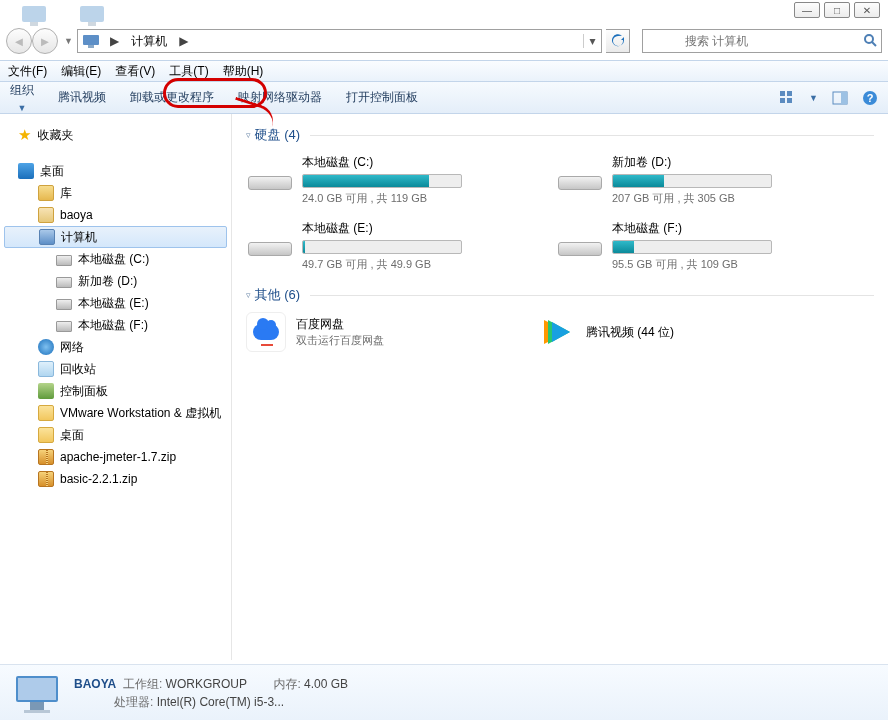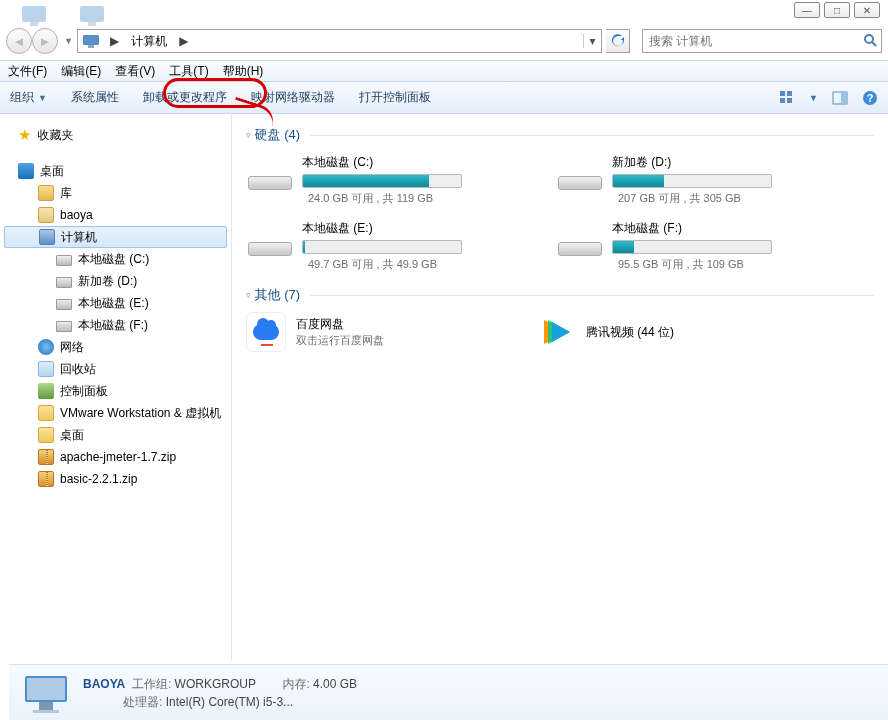--- a/index.html
+++ b/index.html
@@ -11,26 +11,26 @@
   .navrow { position:absolute; top:25px; left:0; right:0; height:32px; display:flex; align-items:center; padding:0 6px; gap:4px; }
   .navbtns { display:flex; }
   .navbtn { width:26px; height:26px; border:1px solid #b0b0b0; border-radius:50%; background:linear-gradient(#fdfdfd,#e6e6e6); display:flex; align-items:center; justify-content:center; color:#bbb; font-size:13px; }
   .hist { font-size:9px; color:#777; margin-left:2px; }
   .addrwrap { flex:1; display:flex; align-items:center; height:24px; border:1px solid #a0a0a0; background:#fff; }
   .addricon { width:18px; height:18px; margin:0 4px; }
   .crumb { padding:2px 6px; }
   .crumb.arrow { color:#444; }
   .addrdrop { width:18px; text-align:center; border-left:1px solid #ccc; color:#555; }
   .refresh { width:24px; height:24px; border:1px solid #a0a0a0; border-left:none; background:linear-gradient(#fdfdfd,#eaeaea); display:flex; align-items:center; justify-content:center; color:#1b6fbb; }
-  .searchwrap { width:240px; height:24px; border:1px solid #a0a0a0; background:#fff; display:flex; align-items:center; margin-left:8px; }
+  .searchwrap { width:240px; height:24px; border:1px solid #a0a0a0; background:#fff; display:flex; align-items:center; margin-left:8px;padding-left:36px; }
   .searchwrap input { flex:1; border:none; outline:none; font-size:12px; padding:2px 6px; color:#888; background:transparent; }
   .searchicon { width:22px; text-align:center; color:#4d7fb5; }
   .menubar { position:absolute; top:60px; left:0; right:0; height:22px; background:linear-gradient(#fafcff,#eaf2fb); border-top:1px solid #c3d5ea; border-bottom:1px solid #c3d5ea; display:flex; align-items:center; padding:0 8px; gap:14px; font-size:12px; }
   .toolbar { position:absolute; top:82px; left:0; right:0; height:32px; background:linear-gradient(#f6fafe,#e4eef9); border-bottom:1px solid #c3d5ea; display:flex; align-items:center; padding:0 10px; gap:24px; font-size:12px; color:#1e395b; }
-  .toolbar .org { display:flex; align-items:center; gap:4px; }
+  .toolbar .org { display:flex; align-items:center; gap:4px;flex-direction:column; }
   .toolbar .right { margin-left:auto; display:flex; align-items:center; gap:14px; color:#3b6ea5; }
   .ticon { width:16px; height:16px; display:inline-flex; align-items:center; justify-content:center; }
   .redcircle { position:absolute; top:78px; left:163px; width:104px; height:30px; border:3px solid #d40000; border-radius:24px; pointer-events:none; z-index:50; }
   .redtail { position:absolute; top:103px; left:232px; width:44px; height:18px; border-top:3px solid #d40000; border-radius:0 18px 0 0; transform:rotate(18deg); pointer-events:none; z-index:50; }
   .content { position:absolute; top:114px; left:0; right:0; bottom:60px; display:flex; }
   .sidebar { width:232px; border-right:1px solid #e6e6e6; padding:10px 0; overflow:hidden; }
   .side-item { display:flex; align-items:center; height:22px; padding:0 8px 0 18px; gap:6px; white-space:nowrap; }
   .side-item.indent1 { padding-left:38px; }
   .side-item.indent2 { padding-left:56px; }
   .side-item.sel { background:linear-gradient(#e8f1fb,#d4e7fb); border:1px solid #9ec3ec; border-radius:2px; margin:0 4px; padding-left:34px; }
@@ -55,34 +55,34 @@
   .gline { flex:1; height:1px; background:#e4e4e4; margin-left:6px; }
   .drives { display:flex; flex-wrap:wrap; gap:10px 20px; }
   .drive { display:flex; width:290px; gap:10px; padding:2px; }
   .dbigicon { width:44px; height:36px; position:relative; }
   .dbigicon .case { position:absolute; bottom:0; width:44px; height:14px; background:linear-gradient(#f2f2f2,#c6c6c6); border:1px solid #a9a9a9; border-radius:3px; }
   .dbigicon .disc { position:absolute; bottom:6px; left:8px; width:28px; height:8px; background:linear-gradient(#e0e8ef,#b6c2cd); border-radius:50%; border:1px solid #9aa5b0; }
   .dinfo { flex:1; }
   .dname { font-size:12px; margin-bottom:3px; }
   .dbar { width:160px; height:14px; border:1px solid #b8b8b8; background:#eee; border-radius:2px; overflow:hidden; margin-bottom:3px; }
   .dbar .fill { height:100%; background:linear-gradient(#2fb9c9,#0b8a9a); }
-  .dstat { font-size:11px; color:#6d6d6d;margin-left:6px; }
+  .dstat { font-size:11px; color:#6d6d6d; }
   .others { display:flex; gap:30px; }
   .oitem { display:flex; gap:10px; align-items:center; width:260px; }
   .oicon { width:40px; height:40px; border-radius:6px; display:flex; align-items:center; justify-content:center; }
   .baidu { background:#fff; border:1px solid #eee; position:relative; }
   .baidu .cloud { width:26px; height:16px; background:#2a7af3; border-radius:10px; position:relative; }
   .baidu .cloud:before, .baidu .cloud:after { content:""; position:absolute; background:#2a7af3; border-radius:50%; }
   .baidu .cloud:before { width:12px; height:12px; top:-6px; left:4px; }
   .baidu .cloud:after { width:10px; height:10px; top:-4px; left:13px; }
   .baidu .redline { position:absolute; bottom:5px; left:14px; width:12px; height:2px; background:#e74a3a; }
   .tencent { position:relative; }
   .tencent svg { width:40px; height:40px; }
   .osub { font-size:11px; color:#6d6d6d; }
-  .status { position:absolute; bottom:0; left:9px; right:0; height:56px; border-top:1px solid #d9e3ef; background:linear-gradient(#f7fbff,#eaf2fb); display:flex; align-items:center; padding:4px 14px; gap:14px; }
+  .status { position:absolute; bottom:0; left:0; right:0; height:56px; border-top:1px solid #d9e3ef; background:linear-gradient(#f7fbff,#eaf2fb); display:flex; align-items:center; padding:4px 14px; gap:14px; }
   .statusicon { width:46px; height:42px; }
   .statustext { font-size:12px; color:#444; line-height:18px; }
   .statustext .strong { color:#1e4e8a; font-weight:bold; }
   .statustext .lbl { color:#6d6d6d; }
 </style>
 </head>
 <body>
 
 <div class="winframe">
   <div class="winbtn">—</div>
@@ -146,21 +146,21 @@
   <span>查看(V)</span>
   <span>工具(T)</span>
   <span>帮助(H)</span>
 </div>
 
 <div class="toolbar">
   <div class="org">
     <span>组织</span>
       <span style="font-size:9px;color:#3b6ea5">▼</span>
   </div>
-  <span>系统属性</span>
+  <span>腾讯视频</span>
   <span>卸载或更改程序</span>
   <span>映射网络驱动器</span>
   <span>打开控制面板</span>
   <div class="right">
     <span class="ticon">
       <svg width="16" height="16" viewBox="0 0 16 16">
           <rect x="1" y="1" width="5" height="5" fill="#5b8bc0"></rect>
           <rect x="8" y="1" width="5" height="5" fill="#5b8bc0"></rect>
           <rect x="1" y="8" width="5" height="5" fill="#5b8bc0"></rect>
           <rect x="8" y="8" width="5" height="5" fill="#5b8bc0"></rect>
@@ -314,21 +314,21 @@
               </div>
               <div class="dstat">95.5 GB 可用 , 共 109 GB</div>
             </div>
           </div>
         </div>
     </div>
 
     <div class="group">
       <div class="group-head">
         <span class="tri">▿</span>
-        <span>其他 (7)</span>
+        <span>其他 (6)</span>
         <span class="gline"></span>
       </div>
       <div class="others">
         <div class="oitem">
           <div class="oicon baidu">
             <div class="cloud"></div>
               <div class="redline"></div>
           </div>
           <div>
             <div>百度网盘</div>

